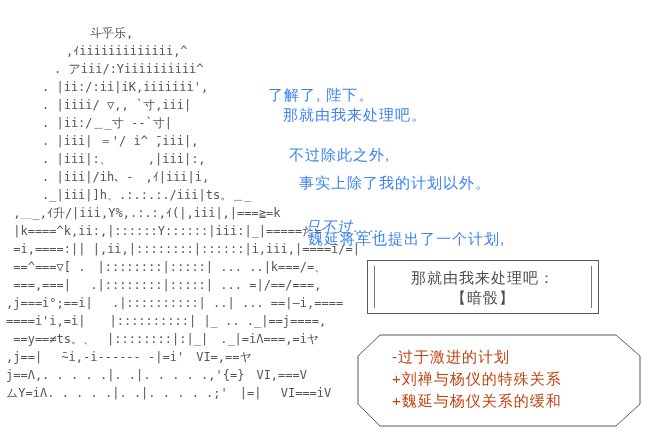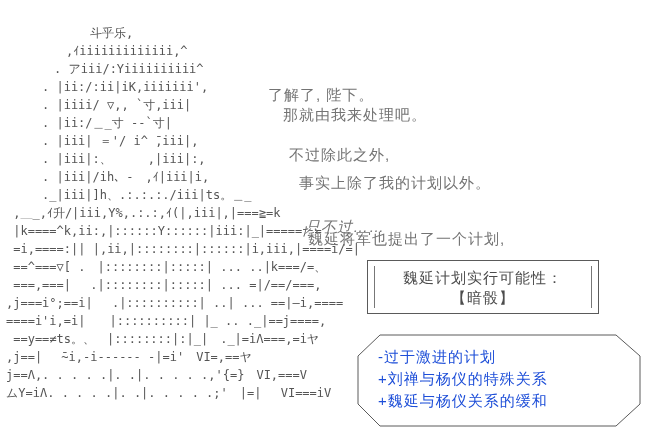--- a/index.html
+++ b/index.html
@@ -20,21 +20,21 @@
     font-size:12px;
     line-height:18px;
     color:#555555;
     letter-spacing:0px;
     white-space:pre;
   }
   
   .dlg{
     position:absolute;
     font-size:15px;
-    color:#737373;
+    color:#3b82f6;
     white-space:nowrap;
     letter-spacing:1px;
   }
   .dlg1{left:268px;top:86px;}
   .dlg2{left:283px;top:106px;}
   .dlg3{left:289px;top:146px;}
   .dlg4{left:299px;top:174px;}
   .dlg5{left:308px;top:198px;margin-top:32px;}
   .dlg6{left:305px;top:218px;font-style:italic;}
   
@@ -49,23 +49,23 @@
     content:"";
     position:absolute;top:5px;bottom:5px;width:1px;background:#777;
   }
   .pbox::before{left:6px;}
   .pbox::after{right:6px;}
   .pbox .line{font-size:15px;line-height:20px;color:#4d4d4d;letter-spacing:1px;}
   
   .obox{position:absolute;left:354px;top:332px;width:292px;height:100px;}
   .obox svg{position:absolute;left:0;top:0;}
   .obox .items{
-    position:absolute;left:24px;top:14px;
+    position:absolute;left:38px;top:14px;
     font-size:15px;line-height:22px;
-    color:#1d4ed8;letter-spacing:1px;
+    color:#c2410c;letter-spacing:1px;
     white-space:nowrap;
   }
 </style>
 </head>
 <body>
 
 <div class="stage">
 
   <pre class="aa">　　　　　　　斗乎乐,
 　　　　　,ｲiiiiiiiiiiiii,^
@@ -90,21 +90,21 @@
 ムY=iΛ. . . . .|. .|. . . . .;'　|=|　 VI===iV</pre>
 
   <div class="dlg dlg1">了解了, 陛下。</div>
   <div class="dlg dlg3">不过除此之外,</div>
   <div class="dlg dlg2">那就由我来处理吧。</div>
   <div class="dlg dlg4">事实上除了我的计划以外。</div>
   <div class="dlg dlg5">魏延将军也提出了一个计划,</div>
   <div class="dlg dlg6">只不过……</div>
 
   <div class="pbox">
-    <div class="line">魏延计划实行可能性：</div>
+    <div class="line">那就由我来处理吧：</div>
     <div class="line">【暗骰】</div>
   </div>
 
   <div class="obox">
     <svg width="292" height="100" viewBox="0 0 292 100">
       <polygon points="26,3 262,3 286,24 286,72 262,94 26,94 4,72 4,24" fill="none" stroke="#5a5a5a" stroke-width="1"></polygon>
     </svg>
     <div class="items">
       <div>-过于激进的计划</div>
       <div>+刘禅与杨仪的特殊关系</div>

